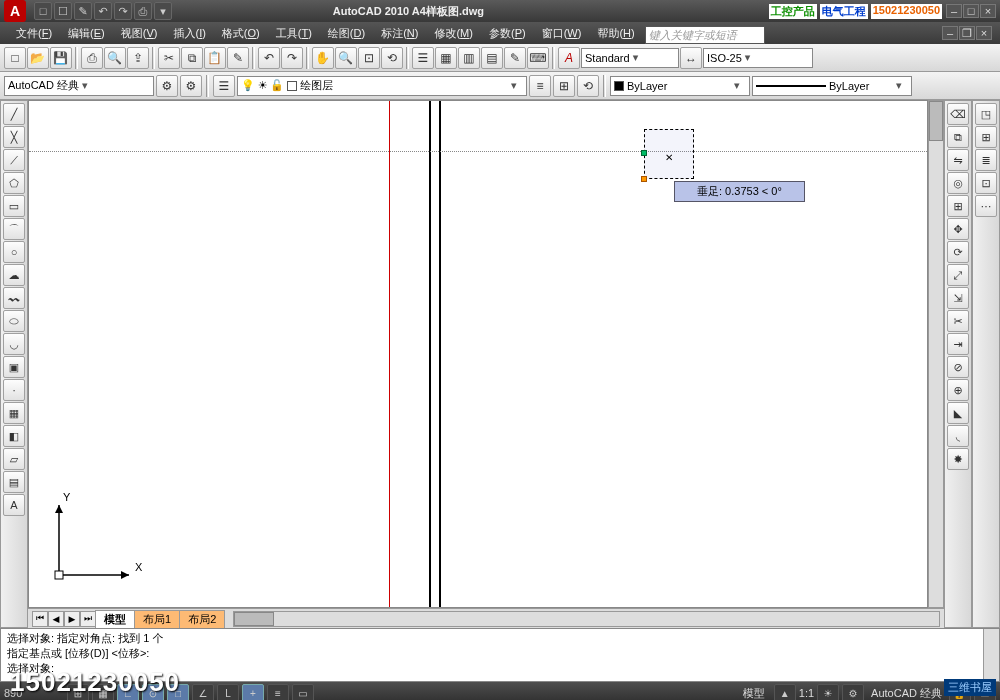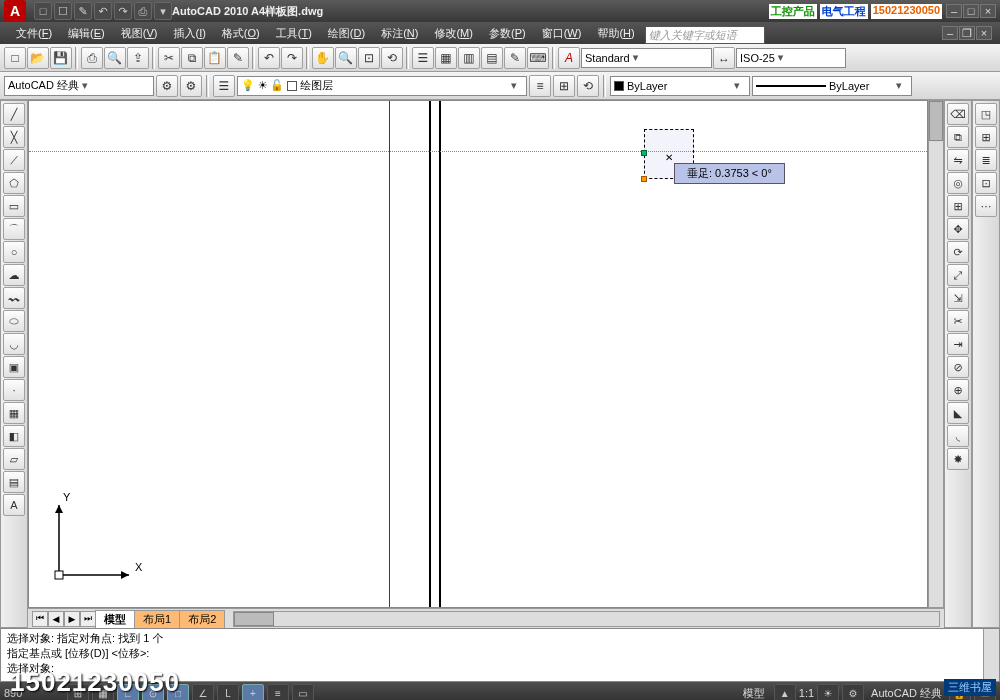--- a/index.html
+++ b/index.html
@@ -1,21 +1,21 @@
 <!DOCTYPE html>
 <html><head>
 <meta charset="utf-8">
 <style>
 * { margin:0; padding:0; box-sizing:border-box; font-family:"SimSun",Arial,sans-serif; font-size:11px; }
 body { background:#888; width:1000px; height:700px; overflow:hidden; position:relative; }
 .titlebar { height:22px; background:linear-gradient(#5a5a5a,#383838); color:#fff; display:flex; align-items:center; padding:0 4px; }
 .app-icon { width:22px; height:22px; background:#b00; border-radius:3px; margin-right:4px; display:flex; align-items:center; justify-content:center; color:#fff; font-weight:bold; font-size:14px; }
 .qat { display:flex; gap:2px; margin-left:4px; }
 .qat .tb, .tbtn { width:18px; height:18px; background:#4a4a4a; border:1px solid #666; border-radius:2px; display:flex; align-items:center; justify-content:center; color:#ccc; cursor:pointer; }
-.title-text { flex:1; text-align:left; font-weight:bold; color:#eee; }
+.title-text { flex:1; text-align:center; font-weight:bold; color:#eee; }
 .searchbox { width:120px; height:18px; background:#fff; border:1px solid #555; color:#999; font-style:italic; padding:0 3px; display:flex; align-items:center;margin-top:48px; }
 .promo { display:flex; gap:3px; margin:0 4px; font-weight:bold; }
 .promo .p1{color:#0c8f00;background:#fff;padding:0 2px;} .promo .p2{color:#003dcc;background:#fff;padding:0 2px;} .promo .p3{color:#e86100;background:#fff;padding:0 2px;}
 .win-ctrl { display:flex; gap:1px; }
 .win-ctrl div { width:16px; height:14px; background:#555; border:1px solid #777; display:flex; align-items:center; justify-content:center; color:#ddd; cursor:pointer; }
 .menubar { height:22px; background:linear-gradient(#555,#3a3a3a); display:flex; align-items:center; padding:0 8px; color:#eee; }
 .menu { padding:2px 8px; cursor:pointer; }
 .menu u { text-decoration:underline; }
 .mdibtns { margin-left:auto; display:flex; gap:1px; }
 .mdibtns div { width:16px;height:14px;background:#555;border:1px solid #777;display:flex;align-items:center;justify-content:center;color:#ddd;cursor:pointer; }
@@ -31,21 +31,21 @@
 .rtool2 { width:28px; background:linear-gradient(90deg,#f0f0f0,#d8d8d8); border:1px solid #999; display:flex; flex-direction:column; align-items:center; padding:2px 0; gap:1px; }
 .ltb { width:22px; height:22px; background:linear-gradient(#fdfdfd,#e2e2e2); border:1px solid #a0a0a0; border-radius:2px; display:flex; align-items:center; justify-content:center; cursor:pointer; font-size:11px; color:#333; }
 .canvas-wrap { flex:1; display:flex; flex-direction:column; background:#fff; position:relative; }
 .canvas { flex:1; background:#fff; position:relative; overflow:hidden; border:1px solid #888; }
 .redline { position:absolute; left:360px; top:0; width:1px; height:100%; background:#c00; }
 .blkl1 { position:absolute; left:400px; top:0; width:2px; height:100%; background:#000; }
 .blkl2 { position:absolute; left:410px; top:0; width:2px; height:100%; background:#000; }
 .dashh { position:absolute; left:0; top:50px; width:100%; height:0; border-top:1px dotted #888; }
 .selbox { position:absolute; left:615px; top:28px; width:50px; height:50px; border:1px dashed #000; background:rgba(100,120,200,0.08); }
 .selh { position:absolute; width:6px; height:6px; background:#0b6; border:1px solid #063; }
-.tip { position:absolute; left:645px; top:62px; background:#b9c3e8; border:1px solid #556; padding:2px 12px; color:#000; }
+.tip { position:absolute; left:645px; top:80px; background:#b9c3e8; border:1px solid #556; padding:2px 22px; color:#000; }
 .ucs { position:absolute; left:20px; bottom:20px; }
 .ucs svg { overflow:visible; }
 .sheet-tabs { height:20px; background:#ddd; border-top:1px solid #999; display:flex; align-items:center; padding:0 4px; gap:0; }
 .navbtn { width:16px;height:16px;border:1px solid #999;background:#eee;display:flex;align-items:center;justify-content:center;cursor:pointer;font-size:9px; }
 .tab { padding:1px 8px; background:#fdba74; border:1px solid #999; border-bottom:none; margin-left:-1px; cursor:pointer; }
 .tab.active { background:#fff; font-weight:bold; }
 .hscroll { flex:1; height:16px; background:#ddd; border:1px solid #999; margin-left:8px; position:relative; }
 .hscroll .thumb { position:absolute; left:0; top:0; width:40px; height:100%; background:#bbb; border:1px solid #888; }
 .vscroll { width:16px; background:#ddd; border:1px solid #999; position:relative; }
 .vscroll .thumb { position:absolute; top:0; left:0; height:40px; width:100%; background:#bbb; border:1px solid #888; }
@@ -131,21 +131,21 @@
   <div class="tbtn2">⟲</div>
   <div class="sep"></div>
   <div class="tbtn2">☰</div>
   <div class="tbtn2">▦</div>
   <div class="tbtn2">▥</div>
   <div class="tbtn2">▤</div>
   <div class="tbtn2">✎</div>
   <div class="tbtn2">⌨</div>
   <div class="sep"></div>
   <div class="tbtn2" style="color:#b00;font-style:italic;">A</div>
-  <div class="combo" style="width:131px">
+  <div class="combo" style="width:98px">
       <span>Standard</span>
       <span class="dd">▾</span>
     </div>
   <div class="tbtn2">↔</div>
   <div class="combo" style="width:110px">
       <span>ISO-25</span>
       <span class="dd">▾</span>
     </div>
 </div>
 

